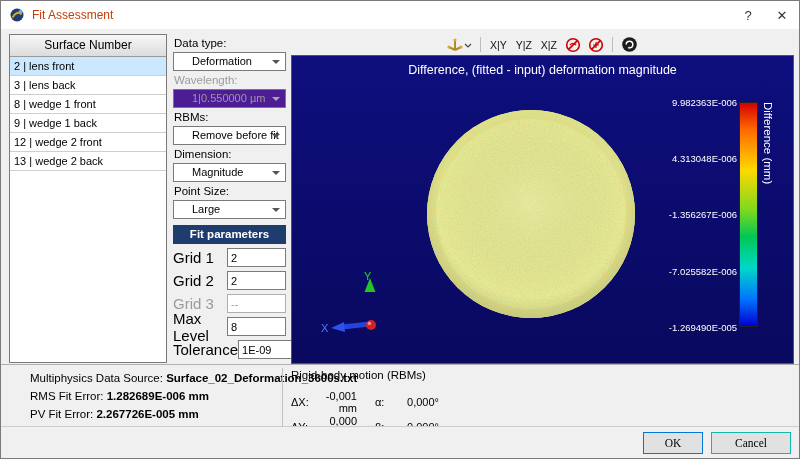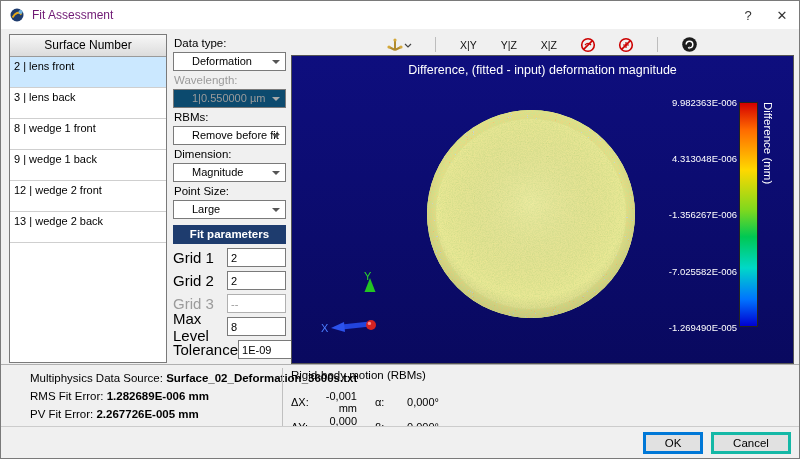--- a/index.html
+++ b/index.html
@@ -4,57 +4,57 @@
 <style>
   * { margin:0; padding:0; box-sizing:border-box; }
   body { background:#555; font-family:"Liberation Sans", sans-serif; }
   .window {
     position:relative; width:800px; height:459px; background:#f0f0f0;
     border:1px solid #7a7a7a; box-shadow:2px 3px 8px rgba(0,0,0,.45); overflow:hidden;
   }
   
   .titlebar { height:28px; background:#ffffff; display:flex; align-items:center; padding-left:8px; }
   .app-icon { width:16px; height:16px; margin-right:7px; flex:0 0 16px; }
-  .title-text { font-size:12px; color:#701a75; }
+  .title-text { font-size:12px; color:#c2410c; }
   .tb-btns { margin-left:auto; display:flex; height:28px; }
   .tb-btn { width:34px; height:28px; display:flex; align-items:center; justify-content:center;
             font-size:13px; color:#333; cursor:default; }
   
   .table-panel { position:absolute; left:8px; top:33px; width:158px; height:329px;
                  background:#fff; border:1px solid #7a7a7a; }
   .table-header { height:22px; line-height:21px; text-align:center; font-size:12px;
                   background:linear-gradient(#f7f7f7,#dcdcdc); border-bottom:1px solid #9a9a9a; }
-  .table-row { height:31px; line-height:18px; padding-left:4px; font-size:11px;
+  .table-row { height:19px; line-height:18px; padding-left:4px; font-size:11px;
                border-bottom:1px solid #cfcfcf; background:#fff; }
   .table-row.selected { background:#cbe8ff; }
   
   .controls { position:absolute; left:172px; top:33px; width:113px; height:330px; font-size:11.5px; }
   .ctl-label { margin:3px 0 2px 1px; height:13px; line-height:13px; color:#000; }
   .ctl-label.disabled { color:#9b9b9b; }
   .dd { position:relative; height:19px; background:#fff; border:1px solid #7a7a7a;
         font-size:11px; line-height:17px; padding-left:18px; color:#000; }
-  .dd.disabled { background:#0c4a6e; color:#9b9b9b; }
+  .dd.disabled { background:#4c1d95; color:#9b9b9b; }
   .dd .arrow { position:absolute; right:5px; top:7px; width:0; height:0;
                border-left:4px solid transparent; border-right:4px solid transparent;
                border-top:4px solid #555; }
   .dd.disabled .arrow { border-top-color:#aaa; }
   .fit-header { margin-top:6px; height:19px; line-height:19px; text-align:center;
                 background:#1e3c6e; color:#fff; font-weight:bold; font-size:11.5px; }
   .field-row { display:flex; align-items:center; height:19px; margin-top:4px; }
   .field-row .f-label { flex:0 0 54px; font-size:15px; }
   .field-row .f-label.disabled { color:#9b9b9b; }
   .field-row input { flex:1; width:55px; height:19px; border:1px solid #7a7a7a;
                      font-family:"Liberation Sans",sans-serif; font-size:11px; padding:0 3px; background:#fff; }
   .field-row input.disabled { color:#9b9b9b; background:#fff; border-color:#b0b0b0; }
   .apply-btn { display:block; margin:6px 0 0 auto; width:58px; height:20px;
                background:linear-gradient(#f5f5f5,#dddddd); border:1px solid #8a8a8a;
                font-family:"Liberation Sans",sans-serif; font-size:11.5px; }
   
   .viz-panel { position:absolute; left:290px; top:33px; width:503px; height:330px; }
-  .viz-toolbar { height:21px; display:flex; align-items:center; justify-content:center; gap:18px; }
+  .viz-toolbar { height:21px; display:flex; align-items:center; justify-content:center; gap:3px; }
   .tbi { display:flex; align-items:center; justify-content:center; height:18px; padding:0 2px; }
   .tbi-text { font-size:10.5px; padding:0 3px; color:#111; }
   .tb-sep { width:1px; height:15px; background:#bdbdbd; margin:0 3px; }
   .viz-canvas { position:absolute; left:0; top:21px; right:0; bottom:0;
                 background:linear-gradient(180deg,#0e0e7e 0%, #09095f 100%);
                 border:1px solid #555; overflow:hidden; }
   .viz-title { position:absolute; top:7px; left:0; width:100%; text-align:center;
                color:#fff; font-size:12.5px; }
   .disc { position:absolute; left:132px; top:51px; }
   .colorbar { position:absolute; left:447px; top:46px; width:19px; height:225px;
@@ -75,22 +75,22 @@
   .rbm-title { margin-bottom:9px; }
   .rbm table { border-collapse:collapse; font-size:11px; }
   .rbm td { padding:0 0 1px 0; height:14px; }
   .rbm td.lab { width:26px; }
   .rbm td.val { width:58px; text-align:right; padding-right:18px; }
   .rbm td.glab { width:18px; }
   .rbm td.gval { width:46px; text-align:right; }
   
   .footer { position:absolute; left:0; bottom:0; width:800px; height:32px;
             border-top:1px solid #cccccc; background:#f0f0f0; }
-  .btn { position:absolute; top:5px; height:22px; background:#e1e1e1; border:3px solid #14b8a6;
-         font-family:Liberation Sans, sans-serif; font-size:11.5px; }
+  .btn { position:absolute; top:5px; height:22px; background:#e1e1e1; border:1px solid #14b8a6;
+         font-family:Liberation Serif, serif; font-size:11.5px; }
   .btn-ok { right:98px; width:60px; border-color:#0078d7; }
   .btn-cancel { right:10px; width:80px; }
 </style>
 </head>
 <body>
 
 <div class="window">
 
   <div class="titlebar">
     <svg class="app-icon" viewBox="0 0 16 16">

